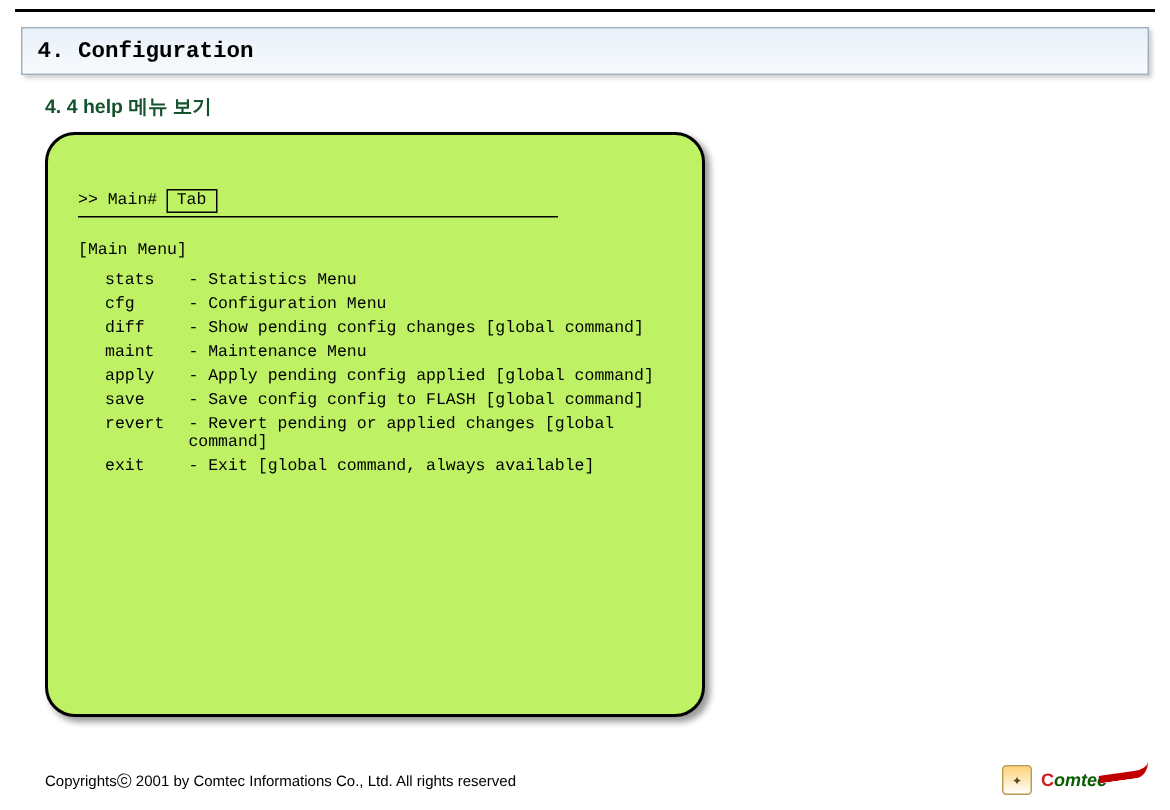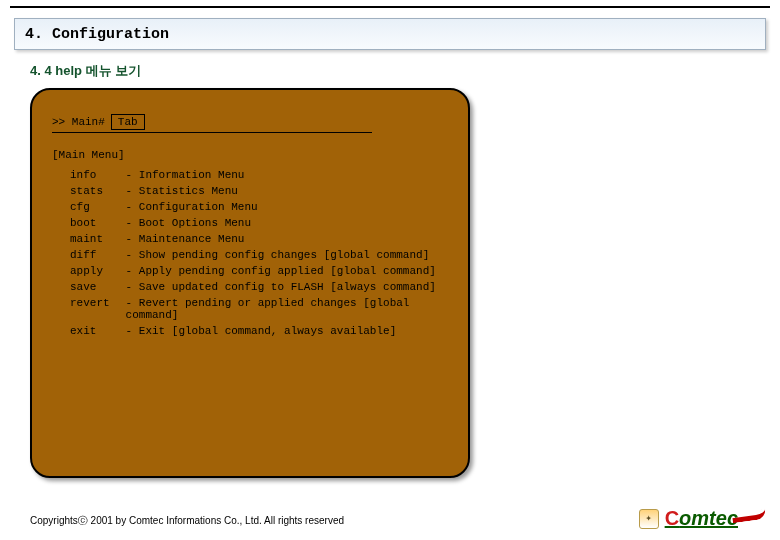--- a/index.html
+++ b/index.html
@@ -49,22 +49,22 @@
   }
   .terminal-box {
     position: absolute;
     top: 88px;
     left: 30px;
     width: 440px;
     height: 390px;
     border: 2px solid #000;
     border-radius: 20px;
     box-shadow: 3px 3px 4px rgba(0,0,0,0.4);
-    padding: 6px 20px;
-    background: #a16207;
+    padding: 18px 20px;
+    background: #bef264;
   }
   .prompt-row {
     display: flex;
     align-items: center;
     font-family: "Courier New", monospace;
     font-size: 11px;
     margin-top: 18px;
     margin-bottom: 4px;
   }
   .prompt-text {
@@ -125,25 +125,24 @@
     background: linear-gradient(#ffd27a, #fff);
     border: 1px solid #b89b4a;
     border-radius: 3px;
     font-size: 8px;
     display: flex;
     align-items: center;
     justify-content: center;
     color: #5a4a20;
   }
   .logo-comtec {
-    font-size: 20px;
+    font-size: 12px;
     font-weight: bold;
     font-style: italic;
     color: #0a5b00;
-    text-decoration: underline;
   }
   .logo-comtec .c {
     color: #d01c1c;
     font-style: normal;
   }
   .logo-swoosh {
     display:inline-block;
     width: 34px;
     height: 10px;
     border-bottom: 5px solid #c00000;
@@ -169,50 +168,42 @@
     <span class="prompt-text">&gt;&gt; Main#</span>
     <span class="tab-box">Tab</span>
   </div>
   <div class="underline"></div>
 
   <div class="menu-title">[Main Menu]</div>
 
   <table class="menu-table">
     <tbody>
       <tr>
-          <td class="cmd">info</td>
-          <td>- Information Menu</td>
-        </tr>
-      <tr>
           <td class="cmd">stats</td>
           <td>- Statistics Menu</td>
         </tr>
       <tr>
           <td class="cmd">cfg</td>
           <td>- Configuration Menu</td>
         </tr>
       <tr>
-          <td class="cmd">boot</td>
-          <td>- Boot Options Menu</td>
+          <td class="cmd">diff</td>
+          <td>- Show pending config changes  [global command]</td>
         </tr>
       <tr>
           <td class="cmd">maint</td>
           <td>- Maintenance Menu</td>
         </tr>
       <tr>
-          <td class="cmd">diff</td>
-          <td>- Show pending config changes  [global command]</td>
-        </tr>
-      <tr>
           <td class="cmd">apply</td>
           <td>- Apply pending config applied [global command]</td>
         </tr>
       <tr>
           <td class="cmd">save</td>
-          <td>- Save updated config to FLASH [always command]</td>
+          <td>- Save config config to FLASH [global command]</td>
         </tr>
       <tr>
           <td class="cmd">revert</td>
           <td>- Revert pending or applied changes [global command]</td>
         </tr>
       <tr>
           <td class="cmd">exit</td>
           <td>- Exit  [global command, always available]</td>
         </tr>
     </tbody>

